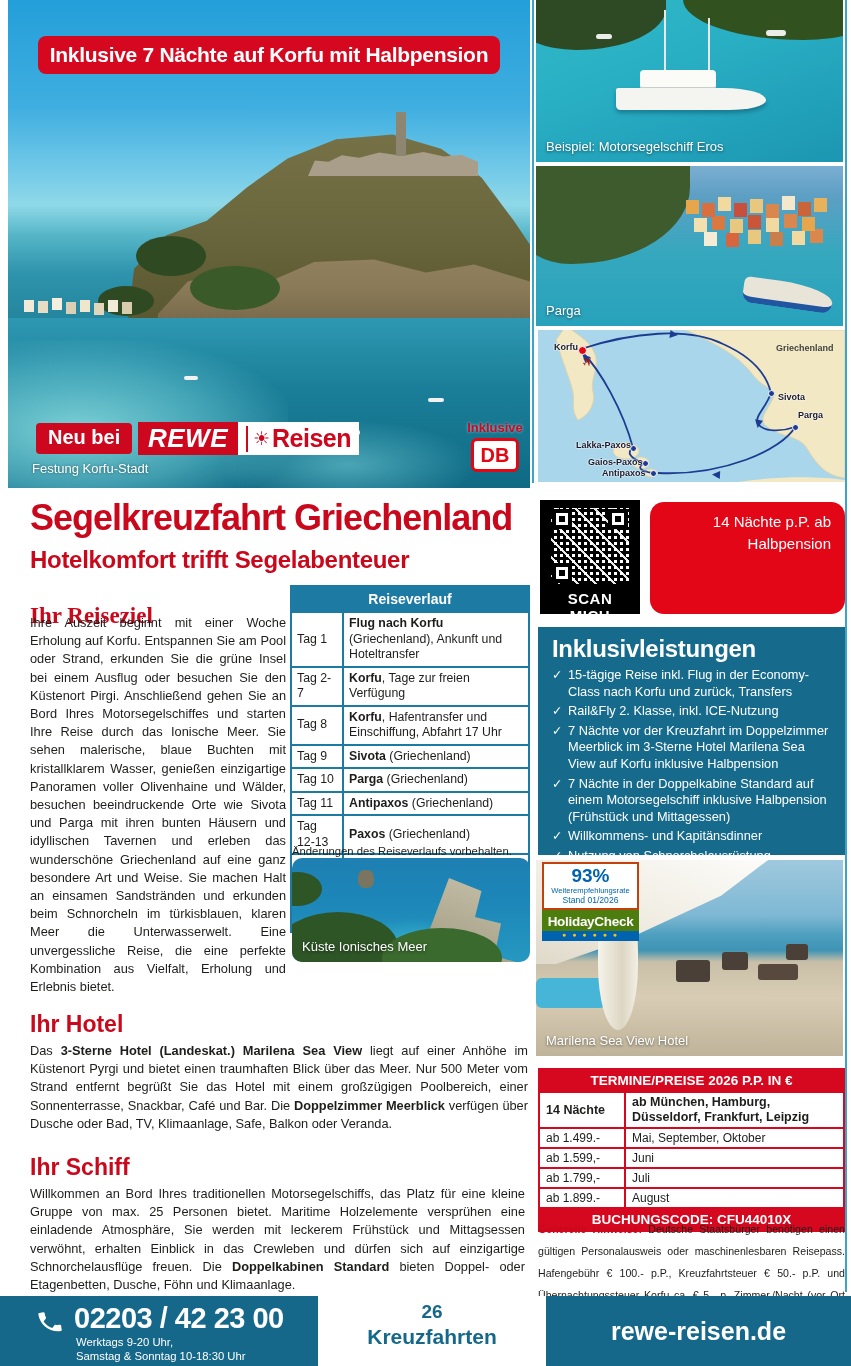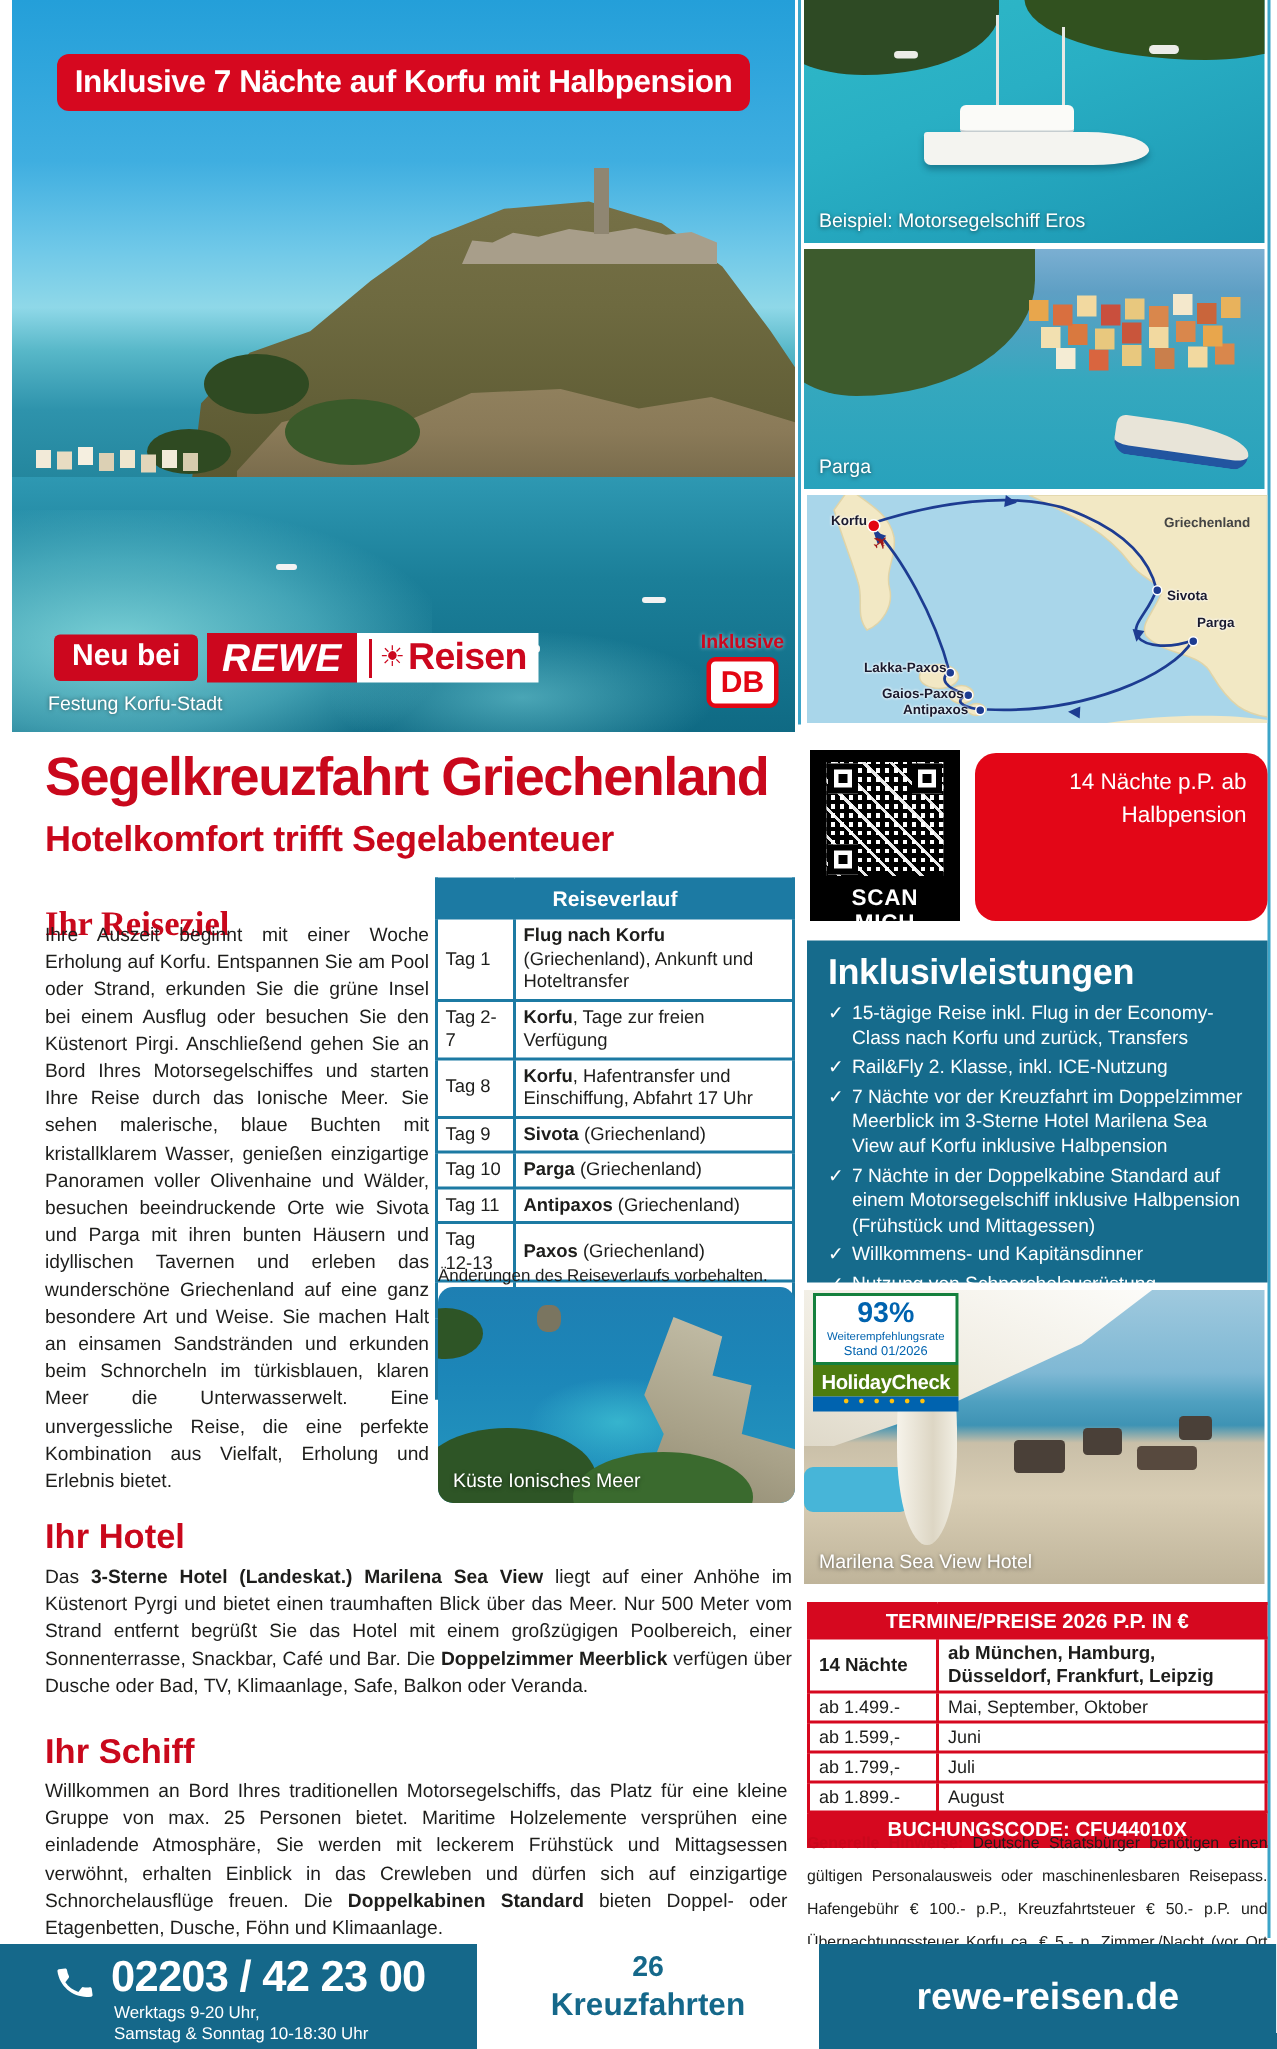--- a/index.html
+++ b/index.html
@@ -124,21 +124,21 @@
 
   
   #itinerary { position:absolute; left:290px; top:585px; width:240px; border-collapse:collapse; }
   #itinerary th { background:#1C7AA3; color:#fff; font-size:14px; font-weight:bold; padding:4px 0; border:2px solid #1C7AA3; }
   #itinerary td { border:2px solid #1C7AA3; font-size:12.3px; color:#1d1d1b; padding:3px 5px; vertical-align:middle; line-height:15.5px; }
   #itinerary td.day { width:52px; }
   #itinerary b { font-weight:bold; }
   #itin-note { position:absolute; left:292px; top:845px; font-size:11.3px; color:#1d1d1b; }
 
   
-  #photo-kueste { position:absolute; left:292px; top:858px; width:238px; height:144px; border-radius:10px; overflow:hidden;
+  #photo-kueste { position:absolute; left:292px; top:858px; width:238px; height:104px; border-radius:10px; overflow:hidden;
     background:linear-gradient(180deg,#1E7FB2 0%,#1C86B8 40%,#2598C0 100%); }
   .kueste-patch { position:absolute; left:60px; top:60px; width:120px; height:60px;
     background:radial-gradient(ellipse,rgba(60,190,210,.8) 0%,rgba(60,190,210,0) 70%); }
   .kueste-cliff { position:absolute; right:-10px; top:20px; width:130px; height:130px; background:linear-gradient(200deg,#C9C4AE 0%,#A8A188 60%,#8A856C 100%);
     clip-path:polygon(30% 0,55% 10%,50% 30%,70% 35%,65% 60%,100% 70%,100% 100%,10% 100%,25% 60%,15% 40%); }
   .kueste-tree { position:absolute; border-radius:50%; background:#2E5526; }
   .k1 { left:-14px; bottom:-20px; width:120px; height:70px; } .k2 { left:90px; bottom:-26px; width:120px; height:60px; background:#3A6A2E; }
   .k3 { left:-20px; top:14px; width:50px; height:34px; }
   .kueste-rock { position:absolute; left:66px; top:12px; width:16px; height:18px; background:#7A7560; border-radius:40%; }
 
@@ -151,21 +151,21 @@
   
   #photo-hotel { top:860px; height:196px; background:linear-gradient(180deg,#9FC9DE 0%,#7FB8D4 28%,#4FA0C0 38%,#3E93B4 46%,#C9BFA8 52%,#D8CDB4 70%,#BFB49A 100%); }
   .hotel-canopy { position:absolute; left:-10px; top:-6px; width:250px; height:110px; background:linear-gradient(200deg,#FDFDFB 0%,#EFEBE0 60%,#DED8C8 100%);
     clip-path:polygon(0 0,100% 0,78% 38%,40% 78%,12% 100%,0 100%); }
   .hotel-curtain { position:absolute; left:62px; top:40px; width:40px; height:130px; background:linear-gradient(90deg,#F6F3EA,#DDD6C4 60%,#F2EFE4); border-radius:40% 40% 50% 50%; }
   .hotel-furn { position:absolute; background:#4A4038; border-radius:3px; }
   .hf1 { left:140px; top:100px; width:34px; height:22px; } .hf2 { left:186px; top:92px; width:26px; height:18px; }
   .hf3 { left:222px; top:104px; width:40px; height:16px; background:#57493E; } .hf4 { left:250px; top:84px; width:22px; height:16px; }
   .hotel-pool { position:absolute; left:0px; top:118px; width:70px; height:30px; background:#47B5D8; border-radius:6px; }
   #hc-badge { position:absolute; left:542px; top:862px; width:97px; }
-  #hc-top { background:#fff; border:2px solid #15803d; text-align:center; color:#0063AF; padding:2px 1px 3px; }
+  #hc-top { background:#fff; border:2px solid #c2410c; text-align:center; color:#0063AF; padding:2px 1px 3px; }
   #hc-percent { font-size:19px; font-weight:bold; line-height:20px; }
   .hc-small { font-size:7.6px; line-height:9px; }
   .hc-small2 { font-size:8.6px; line-height:10px; }
   #hc-bottom { background:#4d7c0f; color:#fff; text-align:center; font-size:13.5px; padding:4px 0 2px; font-weight:bold; letter-spacing:-0.3px; }
   #hc-stars { color:#FFC20E; font-size:7px; letter-spacing:2px; line-height:8px; padding-bottom:2px; text-align:center; background:#0063AF; }
 
   
   #price-table { position:absolute; left:538px; top:1068px; width:307px; border-collapse:collapse; }
   #price-table .pt-header { background:#D6081F; color:#fff; font-size:13.5px; font-weight:bold; text-align:center; padding:3px 0; }
   #price-table td { border:2.5px solid #D6081F; font-size:12px; color:#1d1d1b; padding:2px 6px; }

